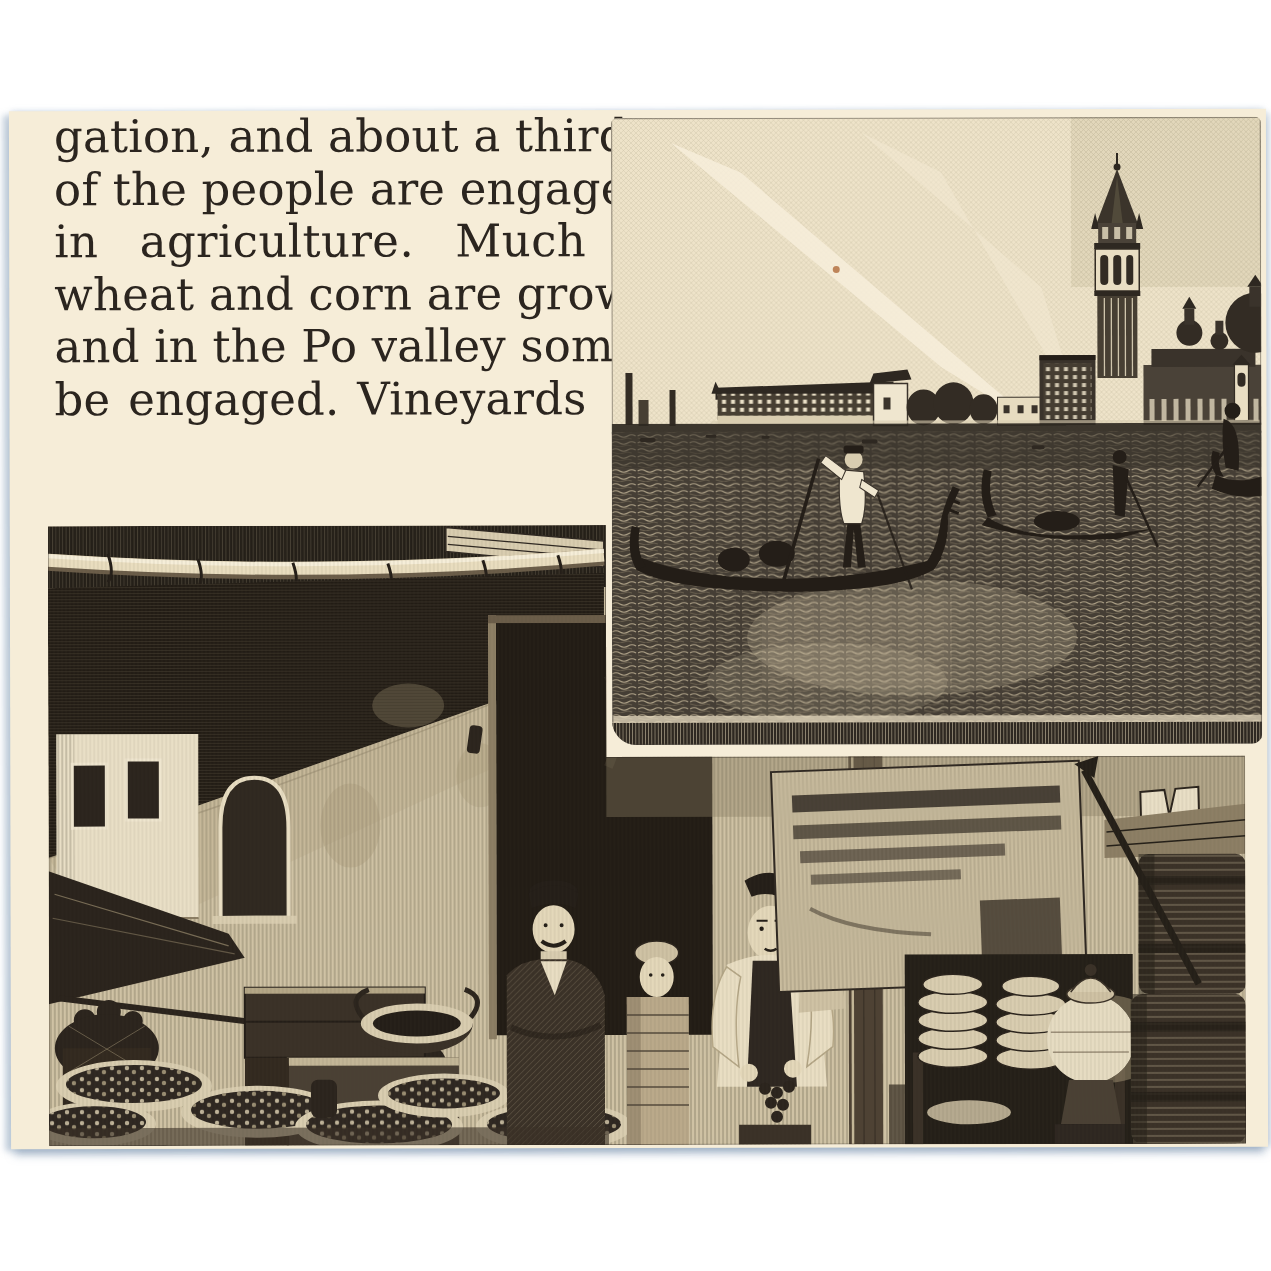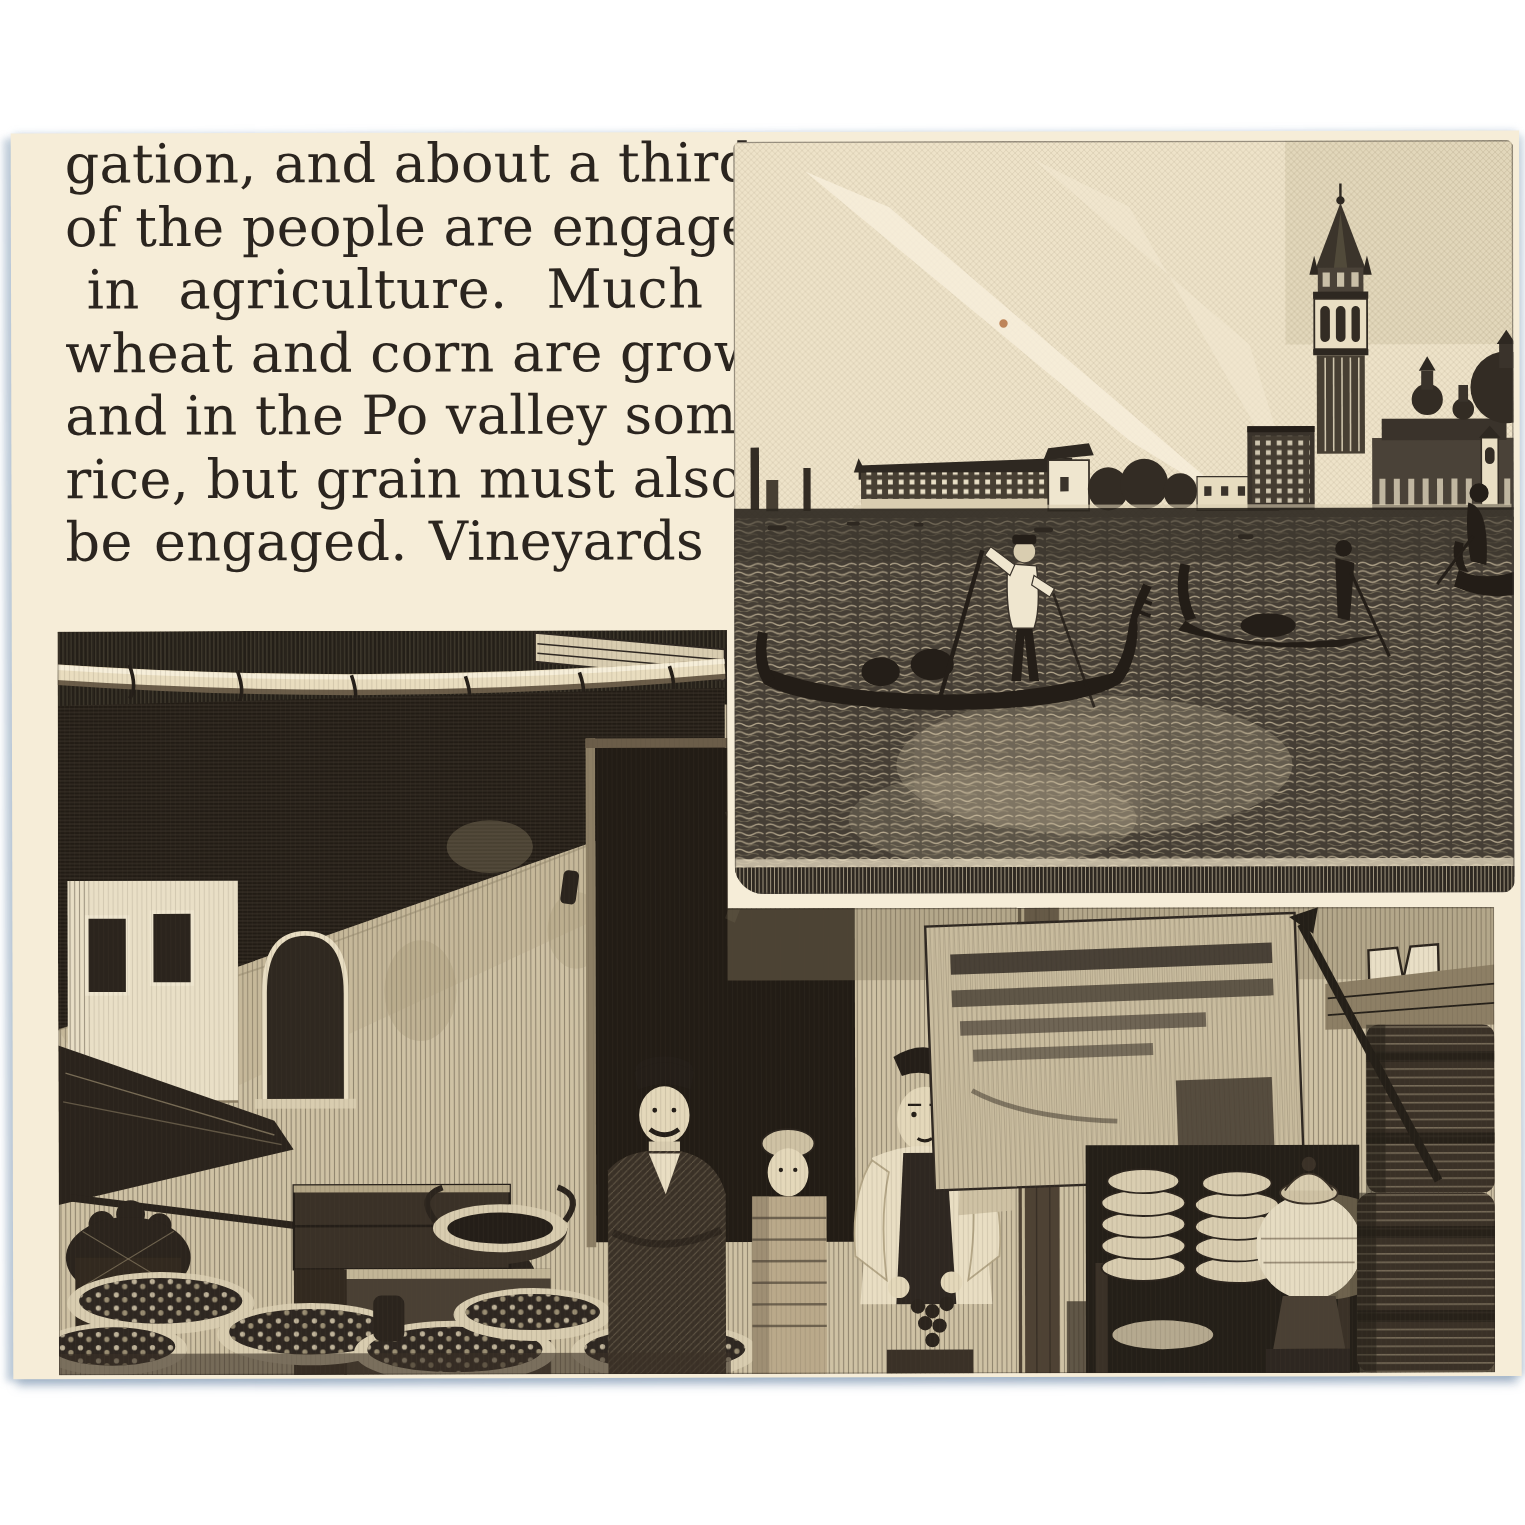--- a/index.html
+++ b/index.html
@@ -8,39 +8,38 @@
   .paper{position:absolute;left:10px;top:110px;width:1257px;height:1038px;background:#f6edd8;
          transform:rotate(-0.12deg);
          box-shadow:-7px 3px 6px -1px rgba(148,170,192,.55),
                     6px 2px 6px -2px rgba(148,170,192,.4),
                     0 9px 8px -3px rgba(130,152,178,.55),
                     0 -3px 5px -2px rgba(168,190,212,.35);}
   .textcol{position:absolute;left:45px;top:0px;width:532px;color:#2b251f;}
   .textcol p{margin:0;font-size:45px;line-height:52.5px;letter-spacing:.2px;
              text-align:justify;text-align-last:justify;white-space:nowrap;
              text-rendering:optimizeLegibility;}
-  .textcol p.loose{letter-spacing:.4px;margin-left:18px;}
+  .textcol p.loose{letter-spacing:.4px;}
   .art{position:absolute;overflow:hidden;}
   .venice{left:602px;top:8px;width:650px;height:627px;border-radius:6px 6px 10px 24px;}
   .market{left:38px;top:415px;width:1197px;height:620px;}
   svg{display:block;}
 </style>
 </head>
 <body>
 
 <div class="stage">
   <div class="paper">
 
     <div class="textcol">
       <p>gation, and about a third</p>
       <p>of the people are engaged</p>
       <p class="loose">in agriculture. Much</p>
       <p>wheat and corn are grown,</p>
       <p>and in the Po valley some</p>
-      <p>rice, but grain must also</p>
       <p>be engaged. Vineyards</p>
     </div>
 
     <div class="art venice">
       <svg width="650" height="627" viewBox="0 0 650 627">
         <defs>
           <pattern id="vsky" width="5" height="5" patternUnits="userSpaceOnUse">
             <path d="M0 0L5 5M5 0L0 5" stroke="#b4a88c" stroke-width="0.45" opacity="0.55"></path>
           </pattern>
           <pattern id="vwater" width="26" height="7" patternUnits="userSpaceOnUse">

